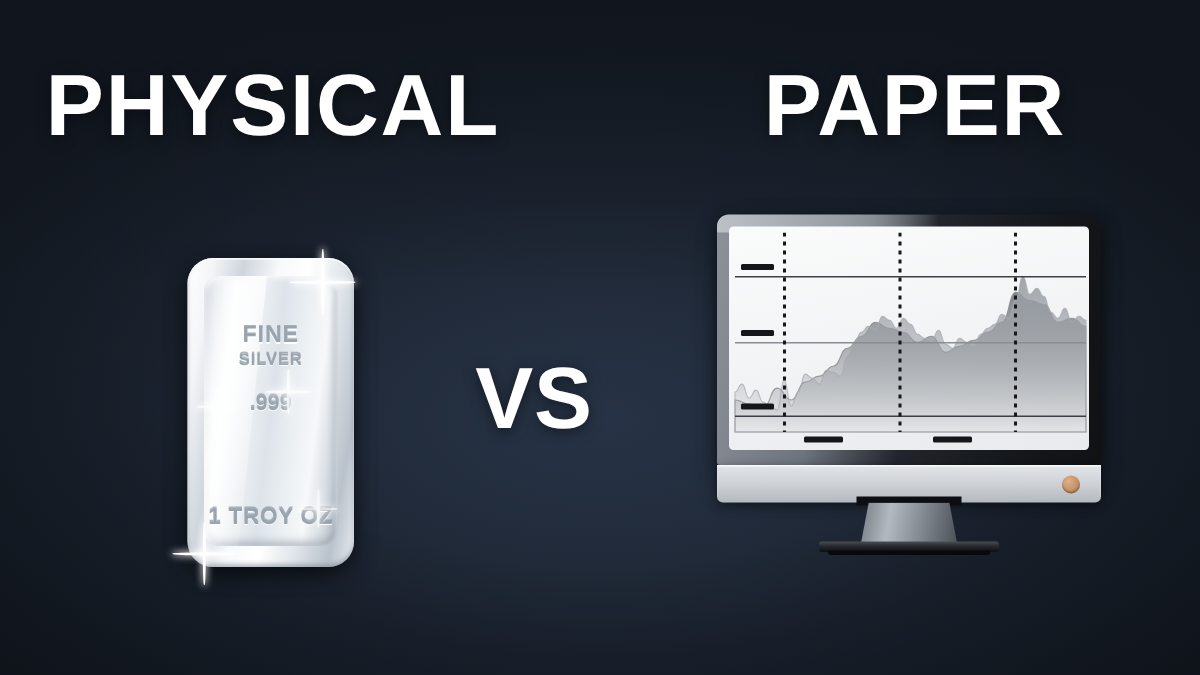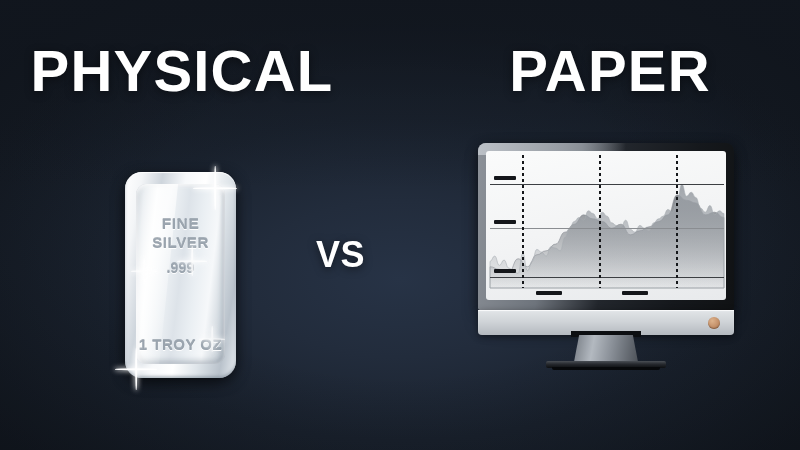--- a/index.html
+++ b/index.html
@@ -53,22 +53,23 @@
     text-shadow: 0 2px 10px rgba(0,0,0,0.45);
   }
   #title-physical { left: 0; width: 364px; }
   #title-paper    { left: 420px; width: 380px; }
 
   .vs-label {
     position: absolute;
     left: 316px;
     top: 237px;
     width: 80px;
+    text-align: center;
     color: #ffffff;
-    font-size: 36px;
+    font-size: 58px;
     font-weight: bold;
     letter-spacing: 0.5px;
     line-height: 1;
     text-shadow: 0 2px 9px rgba(0,0,0,0.5);
   }
 
   
   #silver-bar {
     position: absolute;
     left: 125px;
@@ -133,21 +134,21 @@
     font-family: "Liberation Sans", sans-serif;
     font-weight: bold;
     letter-spacing: 0.6px;
     text-shadow:
       0 1px 0 rgba(255,255,255,0.92),
       0 -1px 0 rgba(112,124,136,0.55);
     white-space: nowrap;
     z-index: 3;
   }
   #bar-line-fine   { top: 31px;  font-size: 15.5px; }
-  #bar-line-silver { top: 50px;  font-size: 15px; }
+  #bar-line-silver { top: 50px;  font-size: 11px; }
   #bar-line-purity { top: 76px;  font-size: 14px; letter-spacing: 0.2px; }
   #bar-line-weight { top: 152px; font-size: 15px; letter-spacing: 0.5px; }
 
   
   .sparkle {
     position: absolute;
     pointer-events: none;
     z-index: 6;
   }
   .sparkle::before, .sparkle::after {

